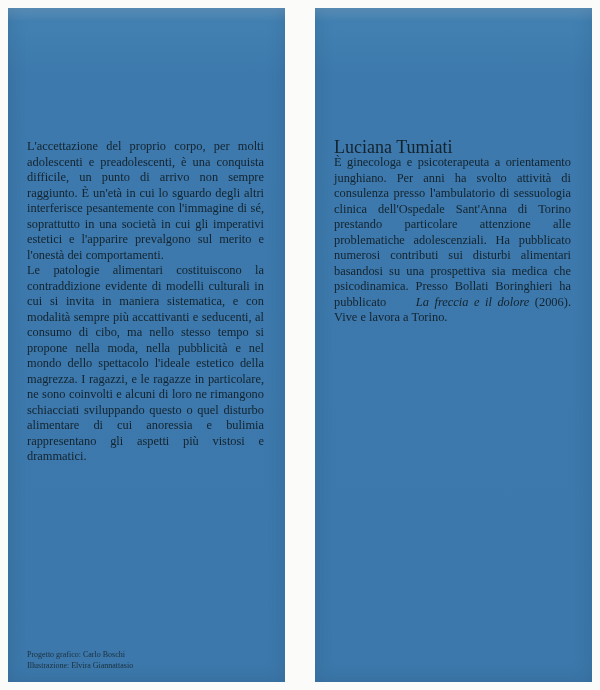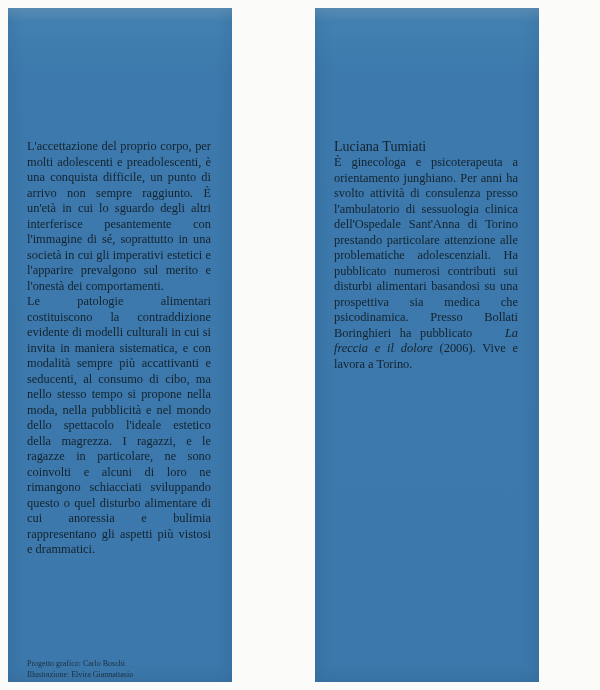--- a/index.html
+++ b/index.html
@@ -11,21 +11,21 @@
     height: 690px;
     background: #fbfbf9;
     position: relative;
     overflow: hidden;
     font-family: "Liberation Serif", "DejaVu Serif", serif;
   }
   .flap {
     position: absolute;
     top: 8px;
     height: 674px;
-    width: 224px;
+    width: 277px;
     background: linear-gradient(180deg, #5e93bd 0%, #4281b2 2%, #3d79ac 10%, #3c78ab 100%);
     box-shadow: inset 0 0 18px rgba(20,50,80,0.18);
   }
   .flap.left  { left: 8px; }
   .flap.right { left: 315px; }
 
   .flap-text {
     position: absolute;
     top: 131px;
     left: 19px;
@@ -37,29 +37,29 @@
     hyphens: auto;
     -webkit-hyphens: auto;
   }
   .flap-text p {
     margin: 0;
   }
 
   .credits {
     position: absolute;
     left: 19px;
-    bottom: 2px;
+    bottom: 11px;
     color: #1b2f3b;
     font-size: 8px;
     line-height: 10.5px;
     text-align: left;
   }
 
   .author-name {
-    font-size: 14px;
+    font-size: 18px;
     line-height: 16px;
     margin: 0 0 20px 0;
     font-weight: normal;
     text-align: left;
   }
   .bio {
     margin: 0;
   }
   .bio .italic {
     font-style: italic;

